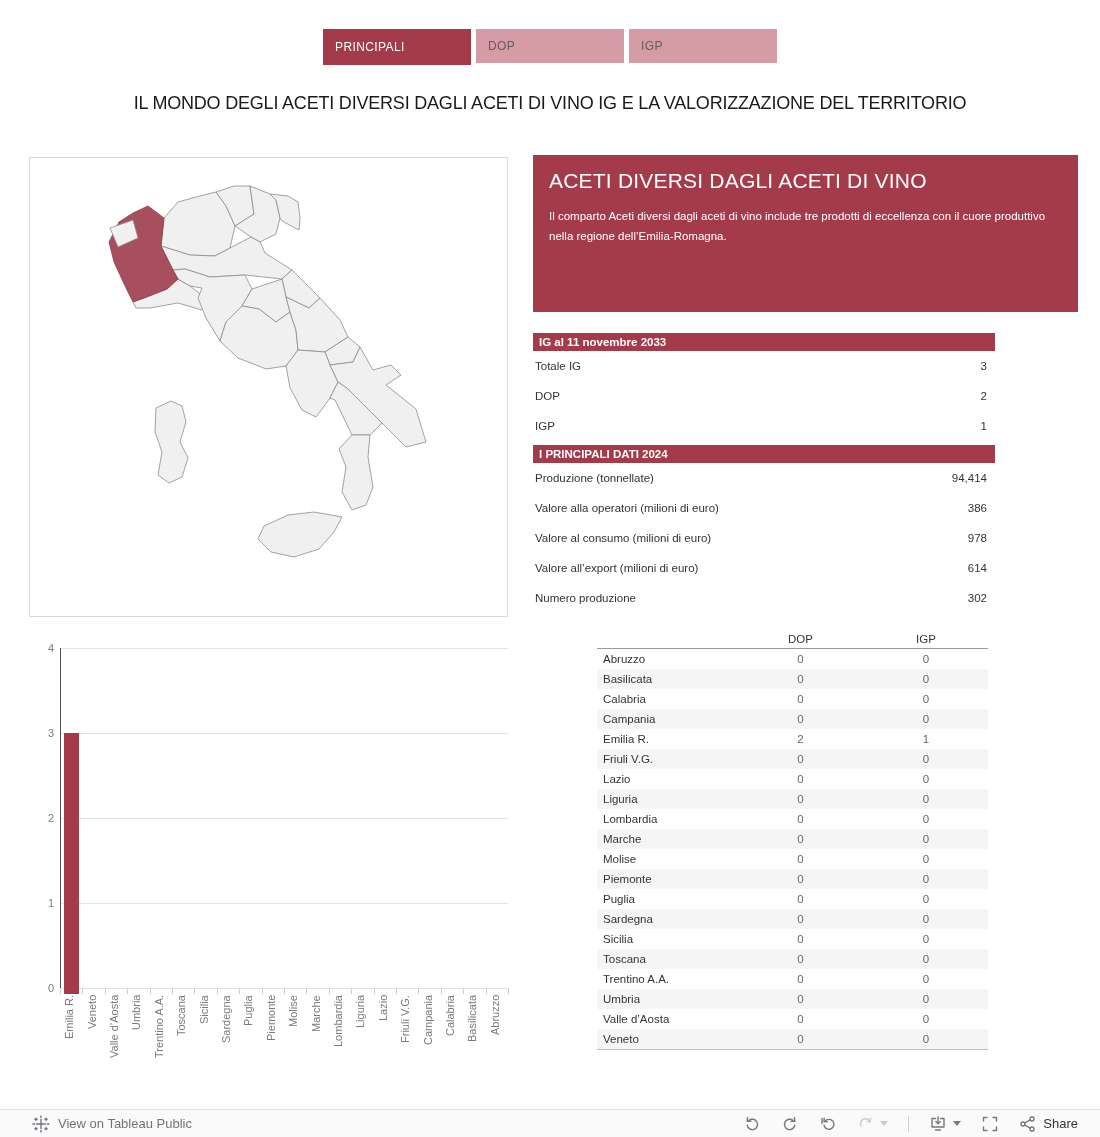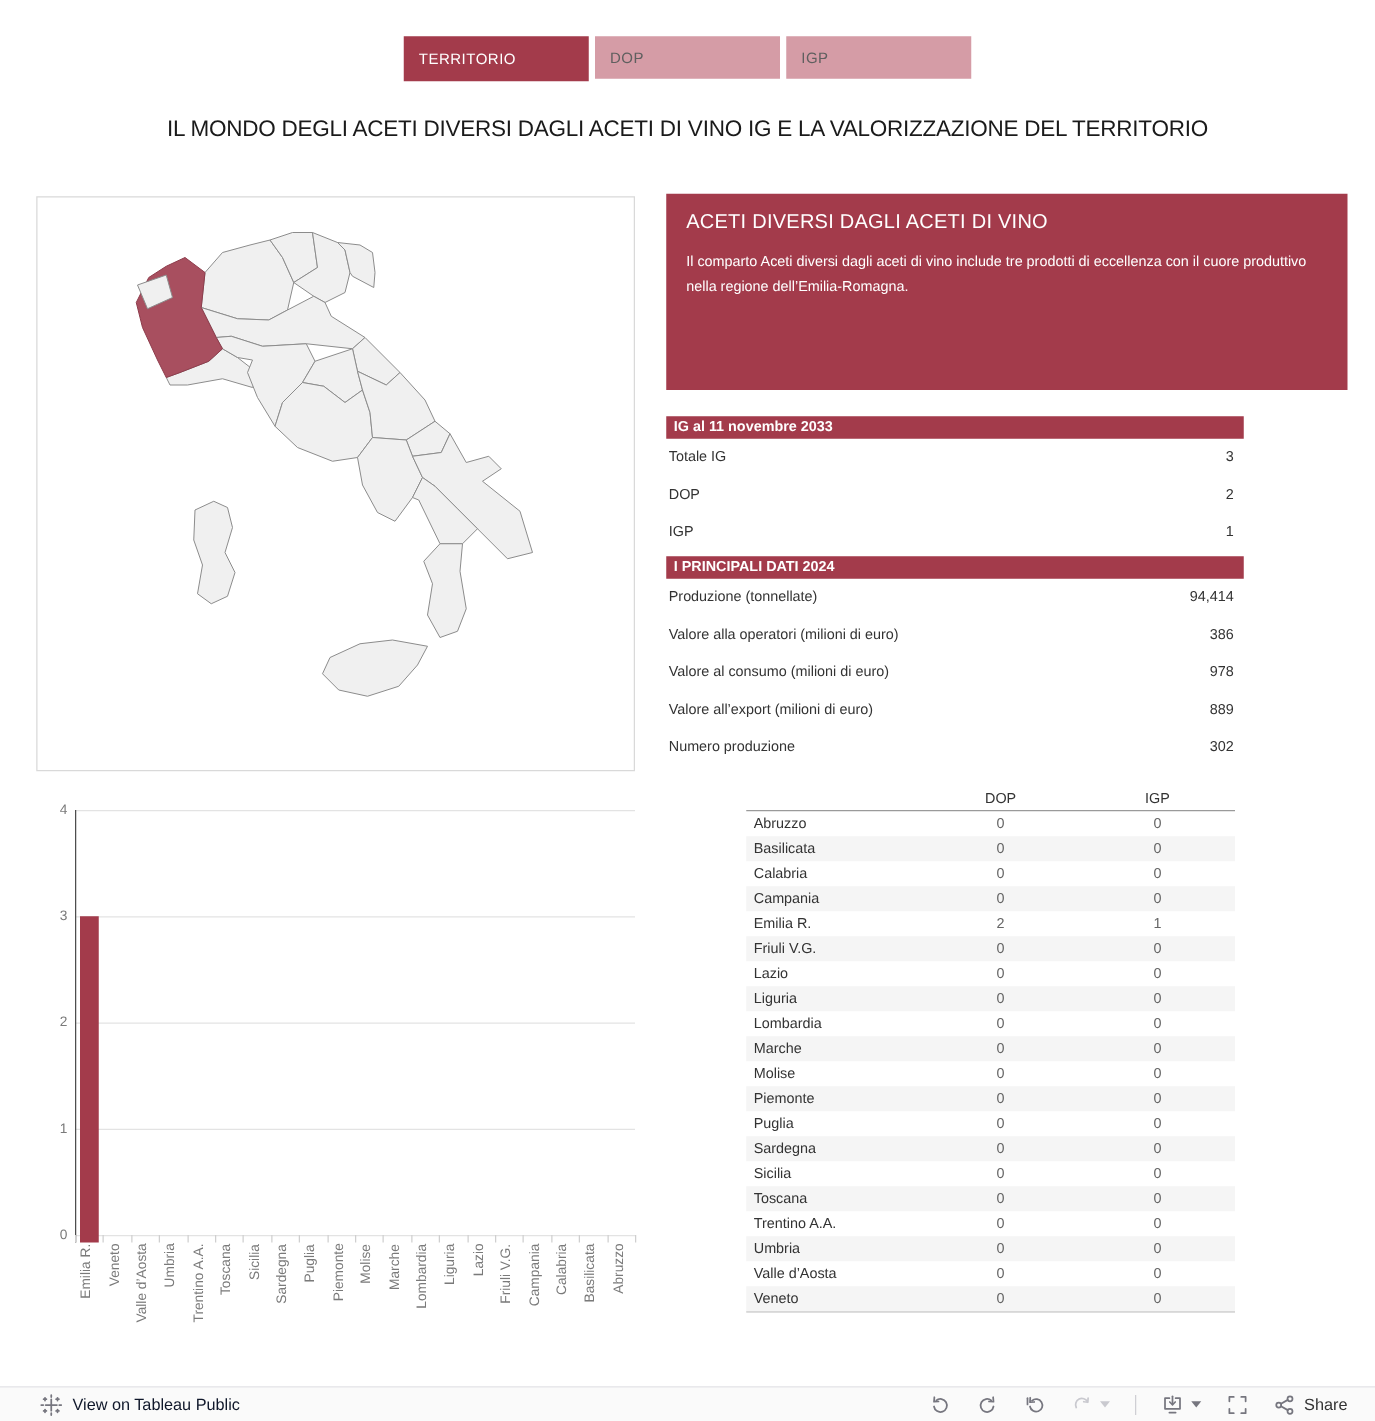--- a/index.html
+++ b/index.html
@@ -18,21 +18,21 @@
   .page-title{position:absolute;left:0;top:93px;width:1100px;text-align:center;
        font-size:18px;color:#1a1a1a;letter-spacing:-0.2px;}
   
   .map-panel{position:absolute;left:29px;top:157px;width:479px;height:460px;
        border:1px solid #d9d9d9;background:#fff;box-sizing:border-box;}
   .region{fill:var(--map-base);stroke:#8c8c8c;stroke-width:.8;stroke-linejoin:round;}
   .region.highlight{fill:var(--map-highlight);stroke:#80ololder;stroke:#8e3c4c;}
   
   .info-box{position:absolute;left:533px;top:155px;width:545px;height:157px;
        background:var(--accent);color:#fff;box-sizing:border-box;padding:14px 16px;}
-  .info-box h1{margin:0;font-size:16px;font-weight:normal;letter-spacing:.2px;}
+  .info-box h1{margin:0;font-size:21px;font-weight:normal;letter-spacing:.2px;}
   .info-box p{margin:14px 0 0 0;font-size:11.5px;line-height:1.7;max-width:505px;}
   
   .stats{position:absolute;left:533px;top:333px;width:462px;}
   .sec-header{background:var(--accent);color:#fff;font-size:11.5px;font-weight:bold;
        height:18px;line-height:18px;padding-left:6px;box-sizing:border-box;}
   .stat-rows{margin-bottom:4px;text-align:center;}
   .stat-row{display:flex;justify-content:space-between;font-size:11.5px;
        padding:9px 8px 9px 2px;color:#333;}
   .stat-row .val{color:#333;}
   
@@ -50,37 +50,37 @@
        align-items:center;color:#333;border-bottom:1px solid #9a9a9a;}
   .rt-head div{text-align:center;}
   .rt-row{display:grid;grid-template-columns:140px 127px 124px;height:20px;align-items:center;}
   .rt-row:nth-child(even){background:#f5f5f5;}
   .rt-row .rname{padding-left:6px;color:#333;}
   .rt-row .rval{text-align:center;color:#666;}
   .rt-body{border-bottom:1px solid #bdbdbd;}
   
   .footer{position:absolute;left:0;bottom:0;width:1100px;height:27px;background:#fafafa;
        border-top:1px solid #e3e3e8;display:flex;align-items:center;justify-content:space-between;}
-  .footer-left{display:flex;align-items:center;gap:8px;margin-left:32px;font-size:13px;color:#0f172a;cursor:pointer;text-align:right;}
+  .footer-left{display:flex;align-items:center;gap:8px;margin-left:32px;font-size:13px;color:#737373;cursor:pointer;text-align:right;}
   .footer-right{display:flex;align-items:center;gap:20px;margin-right:22px;}
   .tb-icon{width:18px;height:18px;display:block;cursor:pointer;}
   .tb-icon path,.tb-icon polyline,.tb-icon rect,.tb-icon circle,.tb-icon line
        {fill:none;stroke:#76767f;stroke-width:1.4;stroke-linecap:round;stroke-linejoin:round;}
   .tb-icon.disabled path,.tb-icon.disabled polyline{stroke:#c9c9cf;}
   .caret{width:0;height:0;border-left:4px solid transparent;border-right:4px solid transparent;
        border-top:5px solid #76767f;display:inline-block;margin-left:2px;cursor:pointer;}
   .caret.disabled{border-top-color:#c9c9cf;}
   .vsep{width:1px;height:16px;background:#cfcfd4;}
   .share-group{display:flex;align-items:center;gap:6px;font-size:13px;color:#333;cursor:pointer;}
 </style>
 </head>
 <body>
 
 <div class="tabs" id="tabs">
-    <div class="tab active">TERRITORIO</div>
+    <div class="tab active">PRINCIPALI</div>
     <div class="tab">DOP</div>
     <div class="tab">IGP</div>
   </div>
 
 <div class="page-title">IL MONDO DEGLI ACETI DIVERSI DAGLI ACETI DI VINO IG E LA VALORIZZAZIONE DEL TERRITORIO</div>
 
 <div class="map-panel">
   <svg width="477" height="458" viewBox="0 0 477 458">
     <g id="map-regions">
       <polygon class="region" points="134,60 148,44 170,38 186,34 196,48 205,68 200,90 185,98 160,97 131,88"></polygon>
@@ -137,21 +137,21 @@
       <div class="stat-row">
         <span>Valore alla operatori (milioni di euro)</span>
         <span class="val">386</span>
       </div>
       <div class="stat-row">
         <span>Valore al consumo (milioni di euro)</span>
         <span class="val">978</span>
       </div>
       <div class="stat-row">
         <span>Valore all’export (milioni di euro)</span>
-        <span class="val">889</span>
+        <span class="val">614</span>
       </div>
       <div class="stat-row">
         <span>Numero produzione</span>
         <span class="val">302</span>
       </div>
     </div>
 </div>
 
 <div class="chart" id="chart">
     <div class="gridline" style="left: 30px; width: 448px; top: 348px;"></div>

